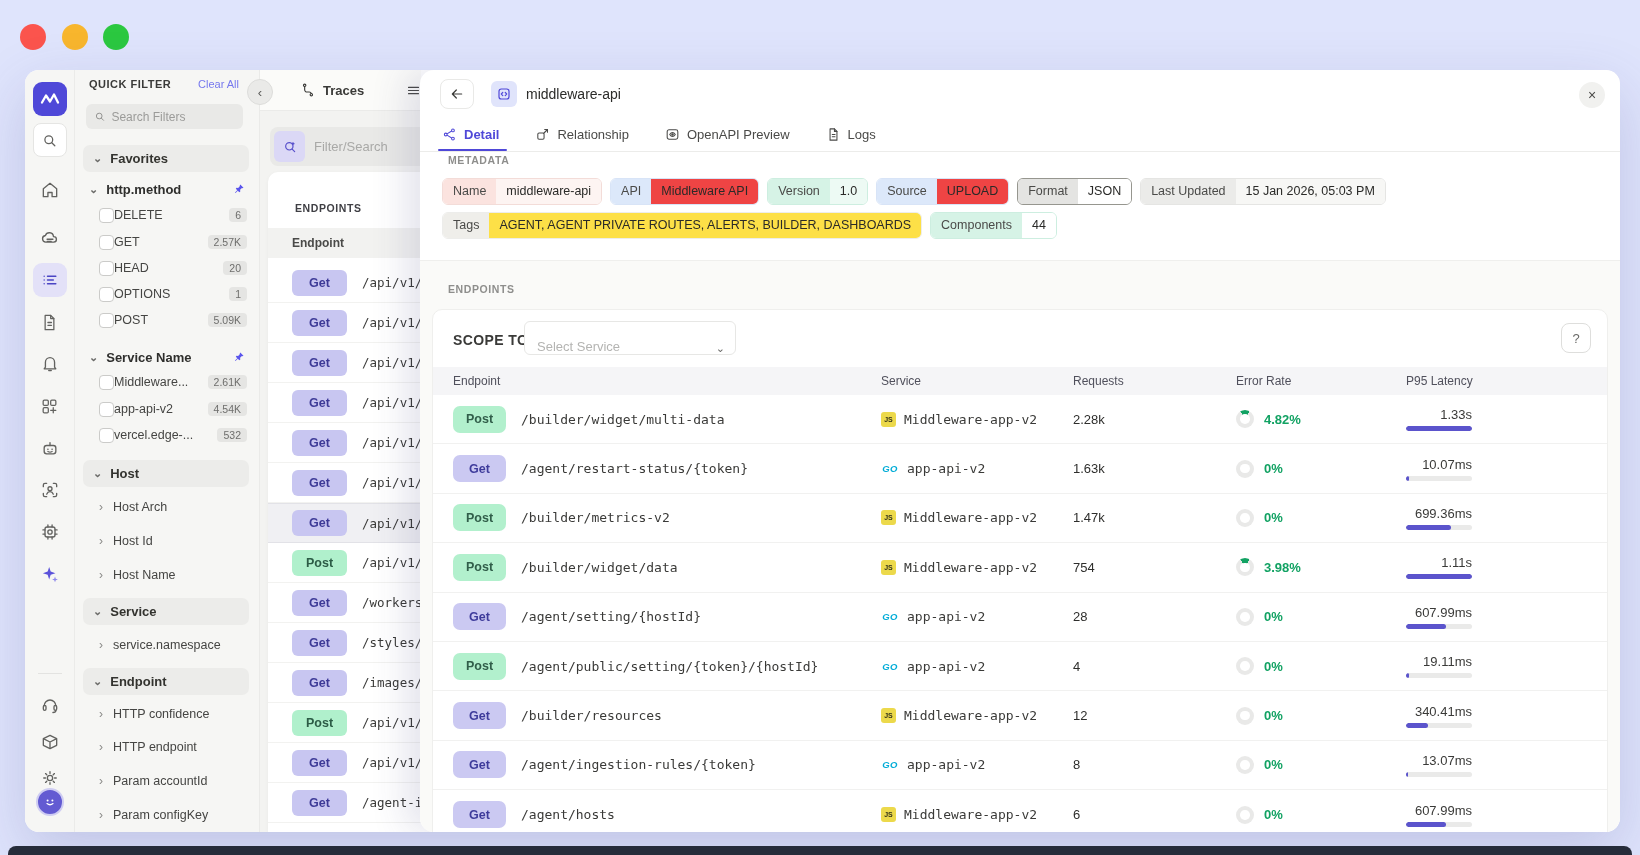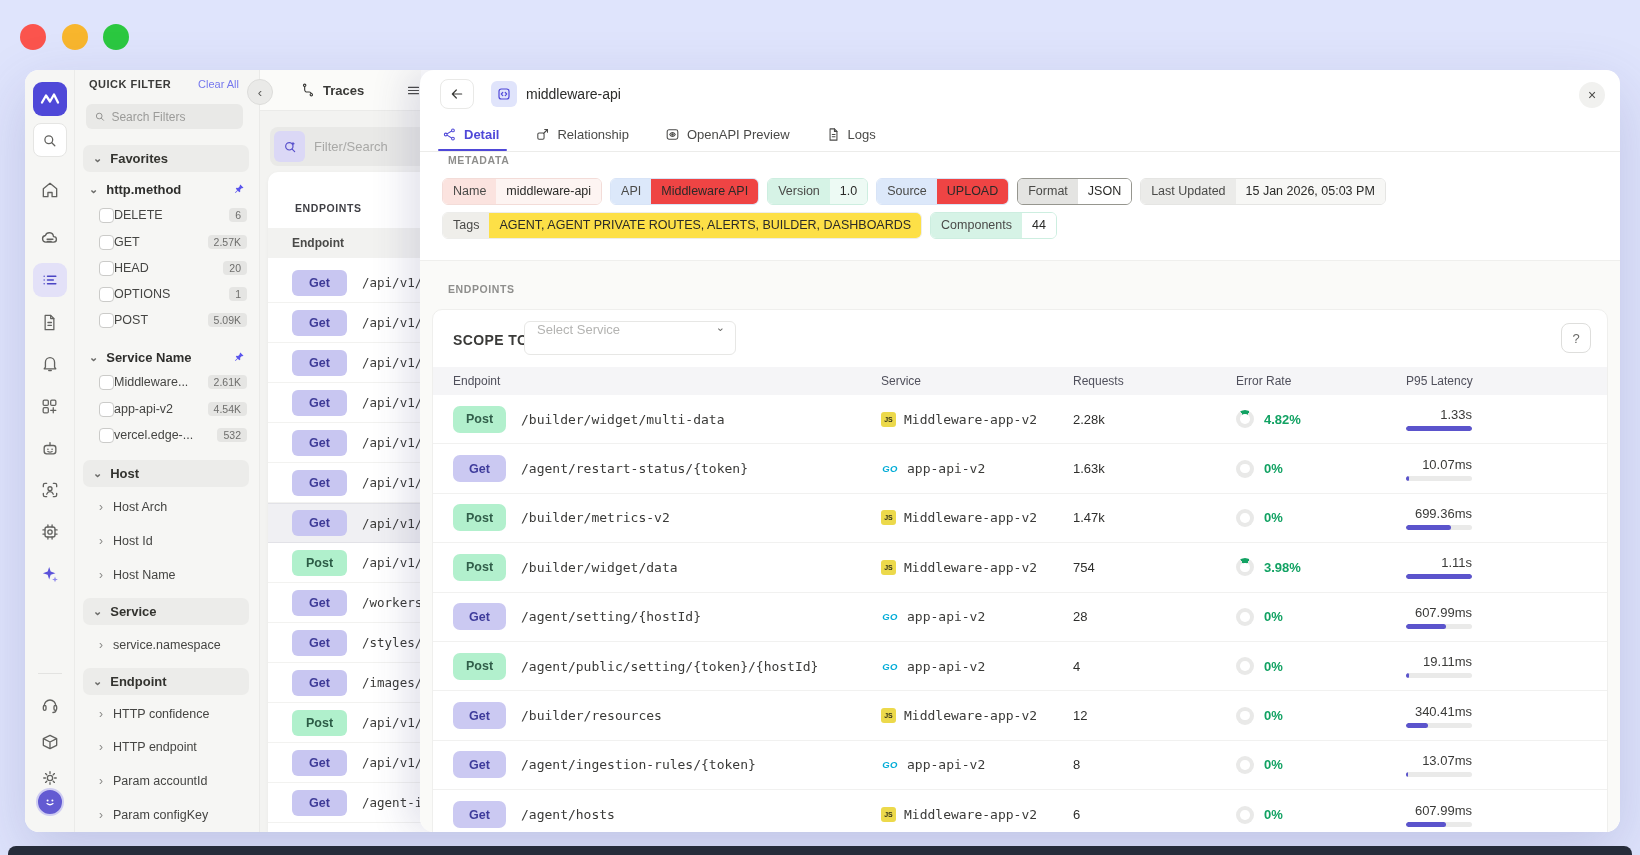--- a/index.html
+++ b/index.html
@@ -84,21 +84,21 @@
   .t-teal{border-color:#cdeee0}.t-teal .bl{background:#d6f3e6}.t-teal .bv{background:#edfaf4}
   .t-format{border-color:#96968f}.t-format .bl{background:#e4e4e2}.t-format .bv{background:#fff}
   .t-gray{border-color:#e5e5e3}.t-gray .bl{background:#ebebe9}.t-gray .bv{background:#f7f7f5}
   .t-tags{border-color:#ededeb}.t-tags .bl{background:#efeeea}.t-tags .bv{background:#fde047}
   .t-teal2{border-color:#cdeee0}.t-teal2 .bl{background:#d6f3e6}.t-teal2 .bv{background:#fff}
   .m-section{position:absolute;left:0;top:190px;bottom:0;width:100%;background:#fafaf8;border-top:1px solid #efefed;border-radius:0 0 14px 14px}
   .m-ep-lbl{position:absolute;left:28px;top:22px;font-size:10.5px;font-weight:700;letter-spacing:.6px;color:#8e8e8c}
   .ep-card{position:absolute;left:12px;top:48px;width:1176px;height:534px;background:#fff;border:1px solid #efefed;border-radius:10px 10px 0 0;overflow:hidden}
   .scope-row{position:absolute;top:0;left:0;width:100%;height:56px}
   .scope-lbl{position:absolute;left:20px;top:22px;font-size:14px;font-weight:700;letter-spacing:.4px;color:#3a3a38}
-  .scope-select{position:absolute;left:91px;top:11px;width:212px;height:34px;border:1px solid #e7e7e5;border-radius:6px;background:#fff;display:flex;align-items:flex-start;padding:0 10px 0 12px;font-size:13px;color:#b4b4b2}
+  .scope-select{position:absolute;left:91px;top:11px;width:212px;height:34px;border:1px solid #e7e7e5;border-radius:6px;background:#fff;display:flex;align-items:flex-end;padding:0 10px 0 12px;font-size:13px;color:#b4b4b2}
   .scope-select .chev{margin-left:auto;color:#6a6a68}
   .help-btn{position:absolute;right:16px;top:13px;width:30px;height:30px;border:1px solid #dededc;border-radius:8px;background:#fff;display:flex;align-items:center;justify-content:center;font-size:13px;color:#6a6a68}
   .tgrid{display:grid;grid-template-columns:428px 192px 163px 170px 1fr;align-items:center;padding-left:20px}
   .thead{position:absolute;top:57px;left:0;width:100%;height:28px;background:#f5f5f7;font-size:12px;color:#50505c}
   .trow{position:absolute;left:0;width:100%;height:49.4px;border-bottom:1px solid #f1f1f0;font-size:13px}
   .cell-ep{display:flex;align-items:center}
   .pill{width:53px;height:27px;border-radius:7px;display:flex;align-items:center;justify-content:center;font-size:12.5px;font-weight:600;flex:0 0 auto}
   .pill[data-method="Get"]{background:#cbc9f2;color:#3e3b9b}
   .pill[data-method="Post"]{background:#b2f0cd;color:#315e4a}
   .path{margin-left:15px;font-size:13px;color:#3a3a38;white-space:nowrap}

